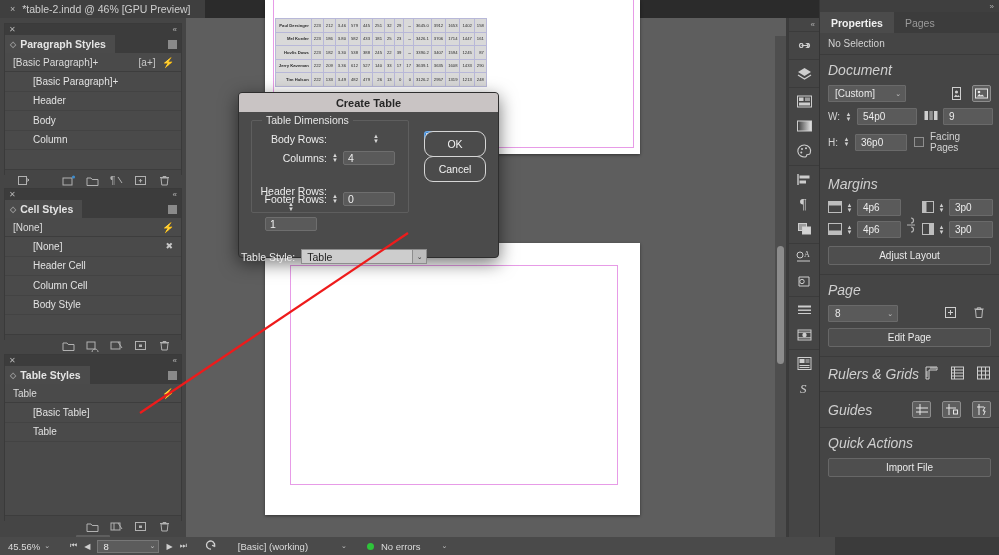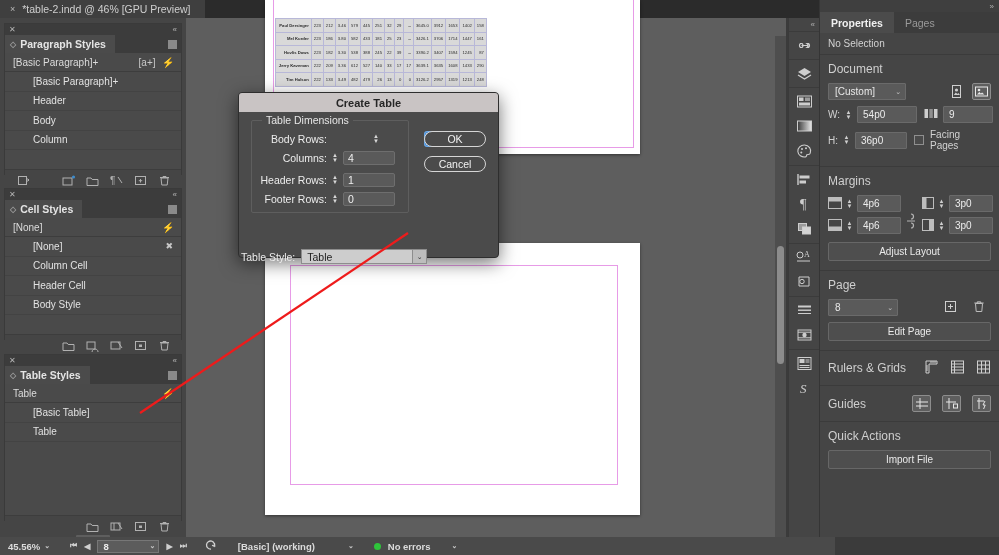--- a/index.html
+++ b/index.html
@@ -131,21 +131,21 @@
     background: #454545; border-left: 1px solid #353535;
   }
   .rd-collapse { height: 12px; display: flex; align-items: center; justify-content: flex-end;
     padding-right: 5px; color: #b0b0b0; font-size: 8px; background: #3f3f3f; }
   .rd-tabs { height: 21px; display: flex; background: #3c3c3c; }
   .rd-tab { display: flex; align-items: center; padding: 0 11px; font-size: 10.5px; color: #9a9a9a; }
   .rd-tab.active { background: #4b4b4b; color: #f0f0f0; font-weight: bold; }
   .rd-selinfo { height: 22px; display: flex; align-items: center; padding-left: 8px;
     font-size: 10px; color: #d2d2d2; border-bottom: 1px solid #3b3b3b; }
   .rd-section { padding: 7px 8px 9px; border-bottom: 1px solid #3b3b3b; }
-  .rd-title { font-size: 12px; color: #cfcfcf; margin-bottom: 7px; }
+  .rd-title { font-size: 14px; color: #cfcfcf; margin-bottom: 7px; font-style: italic; }
   .rd-row { display: flex; align-items: center; gap: 7px; margin-bottom: 6px; }
   .select-box {
     height: 17px; background: #5a5a5a; border: 1px solid #6a6a6a; border-radius: 1px;
     display: flex; align-items: center; justify-content: space-between;
     padding: 0 4px 0 6px; font-size: 10px; color: #e8e8e8;
   }
   .field {
     height: 17px; background: #5a5a5a; border: 1px solid #6a6a6a; border-radius: 1px;
     display: flex; align-items: center; padding: 0 5px; font-size: 10px; color: #ececec;
   }
@@ -196,21 +196,21 @@
     width: 52px; height: 14px; background: #5a5a5a; border: 1px solid #6e6e6e;
     border-radius: 2px; display: flex; align-items: center; padding-left: 4px;
     font-size: 10.5px; color: #efefef;
   }
   .num-input.focused {
     background: #ffffff; border: 1px solid #3b86d6; color: #111;
     box-shadow: 0 0 0 1px #6aa8e8;
   }
   .num-input.focused .selsel { background: #b5d2f0; padding: 0 1px; }
   .pillbtn {
-    position: absolute; width: 62px; height: 16px; border: 1px solid #d6d6d6;
+    position: absolute; width: 62px; height: 26px; border: 1px solid #d6d6d6;
     border-radius: 9px; display: flex; align-items: center; justify-content: center;
     font-size: 10.5px; color: #f2f2f2; background: #4b4b4b;
   }
   .ts-row { position: absolute; left: 2px; top: 137px; display: flex; align-items: center; gap: 6px; }
   .ts-label { font-size: 10.5px; color: #ececec; }
   .ts-select {
     width: 112px; height: 15px; background: #cdcdcd; border: 1px solid #8d8d8d;
     display: flex; align-items: center; padding-left: 5px; font-size: 10.5px; color: #1e1e1e;
   }
   .ts-arrow {
@@ -219,21 +219,21 @@
     font-size: 7px; color: #333;
   }
 
   
   .annot { position: absolute; left: 0; top: 0; width: 999px; height: 555px; pointer-events: none; }
 
   
   .statusbar {
     position: absolute; left: 0; top: 537px; width: 835px; height: 18px;
     background: #4a4a4a; display: flex; align-items: center; gap: 7px;
-    padding: 0 8px; font-size: 9.5px; color: #dcdcdc; font-weight: bold;
+    padding: 0 8px; font-size: 9.5px; color: #dcdcdc;
   }
   .zoom-box { display: flex; align-items: center; gap: 4px; }
   .page-input {
     width: 62px; height: 13px; background: #5c5c5c; border: 1px solid #777;
     display: flex; align-items: center; justify-content: space-between;
     padding: 0 3px 0 5px; font-size: 9.5px; color: #ececec;
   }
   .nav-arrow { font-size: 8px; color: #cfcfcf; }
   .green-dot { width: 7px; height: 7px; border-radius: 50%; background: #2ec43a; }
   .caret { font-size: 7px; color: #c6c6c6; }
@@ -463,24 +463,24 @@
         <span class="style-top-icons">
           <span>⚡</span>
         </span>
       </div>
       <div class="style-list">
         <div class="style-row">
           <span>[None]</span>
           <span class="rowicon">✖</span>
         </div>
         <div class="style-row">
+            <span>Header Cell</span>
+          </div>
+        <div class="style-row">
             <span>Column Cell</span>
-          </div>
-        <div class="style-row">
-            <span>Header Cell</span>
           </div>
         <div class="style-row">
             <span>Body Style</span>
           </div>
       </div>
       <div class="style-filler" style="height:19px;"></div>
       <div class="panel-footer">
         <span class="fticon">
           <svg width="13" height="13" viewBox="0 0 13 13">
               <path d="M1 4 h4 l1.2 1.5 H12 v6 H1 z" fill="none" stroke="#c9c9c9"></path>
@@ -942,21 +942,21 @@
       </div>
 
       <div class="dlg-row" style="left:16px;top:39px;">
         <span class="dlg-label">Columns:</span>
         <span class="spin-btn">▲<br>▼</span>
         <div class="num-input">
           <span>4</span>
         </div>
       </div>
 
-      <div class="dlg-row" style="left:16px;top:61px;">
+      <div class="dlg-row" style="left:16px;top:73px;flex-direction:column;">
         <span class="dlg-label">Header Rows:</span>
         <span class="spin-btn">▲<br>▼</span>
         <div class="num-input">
           <span>1</span>
         </div>
       </div>
 
       <div class="dlg-row" style="left:16px;top:80px;">
         <span class="dlg-label">Footer Rows:</span>
         <span class="spin-btn">▲<br>▼</span>

